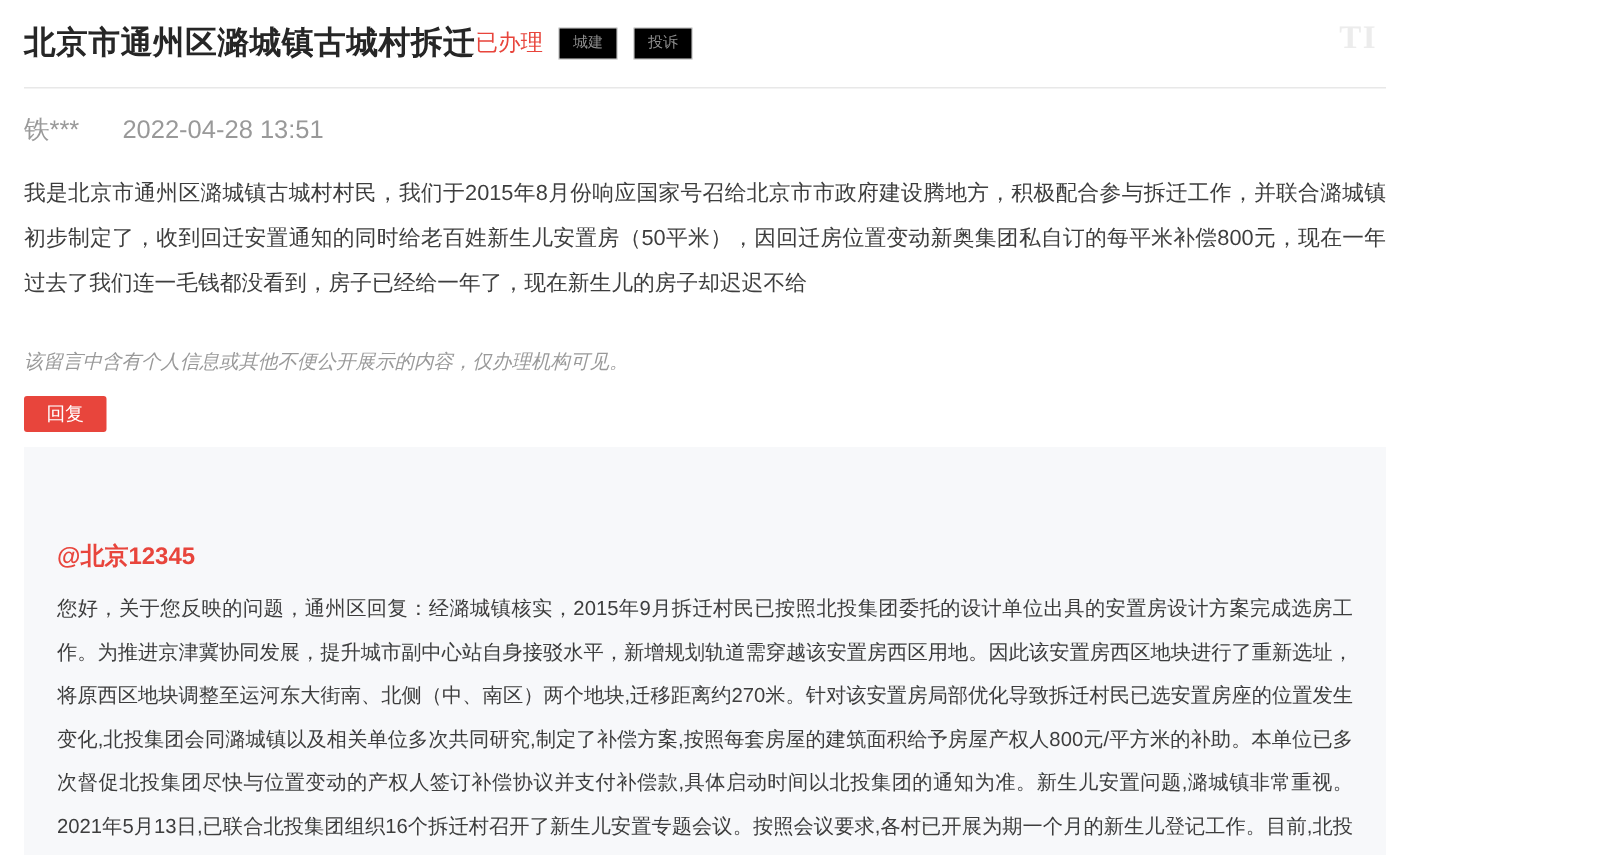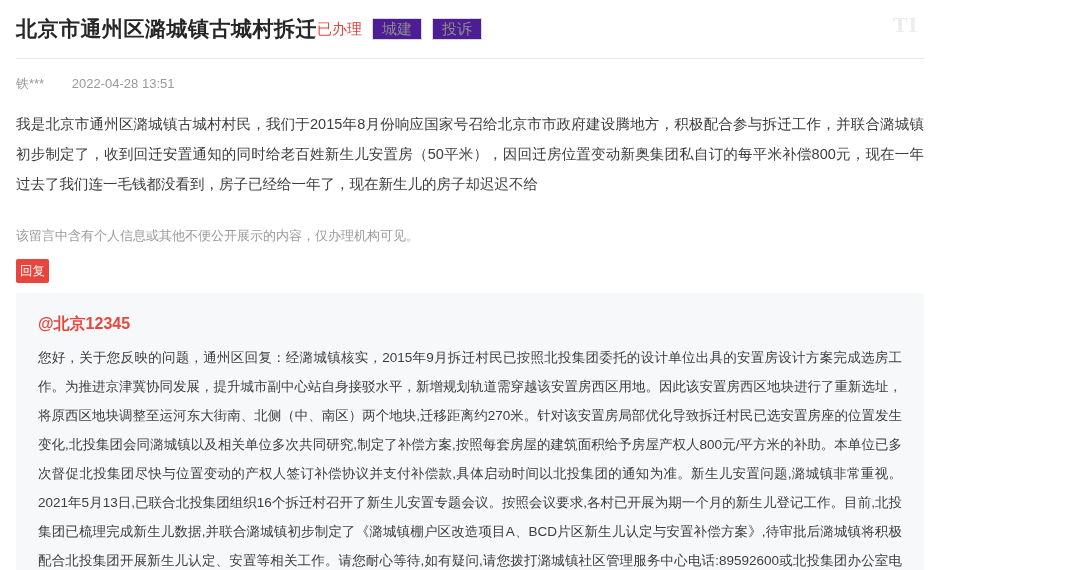--- a/index.html
+++ b/index.html
@@ -42,91 +42,93 @@
   .status {
     color: #e8453c;
     font-size: 15px;
     margin-left: 0;
     line-height: 30px;
   }
   .tag {
     display: inline-block;
     border: 1px solid #d9d9d9;
     color: #8c8c8c;
-    font-size: 15px;
+    font-size: 10px;
     padding: 2px 9px;
     margin-left: 10px;
     line-height: 16px;
-    background: #4c1d95;
+    background: #000000;
     border-radius: 1px;
   }
   .watermark {
     position: absolute;
     right: 6px;
     top: 12px;
     color: #ececec;
     font-size: 22px;
     font-weight: bold;
     letter-spacing: 1px;
     font-family: "Liberation Serif", serif;
   }
 
   
   .meta {
     padding-top: 16px;
-    font-size: 13px;
+    font-size: 17px;
     color: #999999;
   }
   .meta .author {
     margin-right: 24px;
   }
 
   
   .content {
     margin-top: 16px;
     font-size: 14.5px;
     line-height: 30px;
     color: #3d3d3d;
     text-align: justify;
   }
 
   .notice {
     margin-top: 26px;
     font-size: 13px;
     color: #9a9a9a;
     line-height: 22px;
+    font-style: italic;
   }
 
   
   .reply-btn {
     display: inline-block;
     margin-top: 12px;
     background: #e8453c;
     color: #ffffff;
     font-size: 12.5px;
-    padding: 4px 4px;
+    padding: 4px 15px;
     line-height: 16px;
     border-radius: 2px;
     cursor: pointer;
     user-select: none;
   }
 
   
   .reply-panel {
     margin-top: 10px;
     background: #f7f8fa;
     padding: 18px 22px 12px 22px;
     box-sizing: border-box;
   }
   .reply-from {
     color: #e8453c;
     font-size: 16px;
     font-weight: bold;
     margin-bottom: 6px;
     line-height: 26px;
+    margin-top: 43px;
   }
   .reply-body {
     font-size: 13.5px;
     line-height: 29px;
     color: #3d3d3d;
     text-align: justify;
   }
 </style>
 </head>
 <body>

